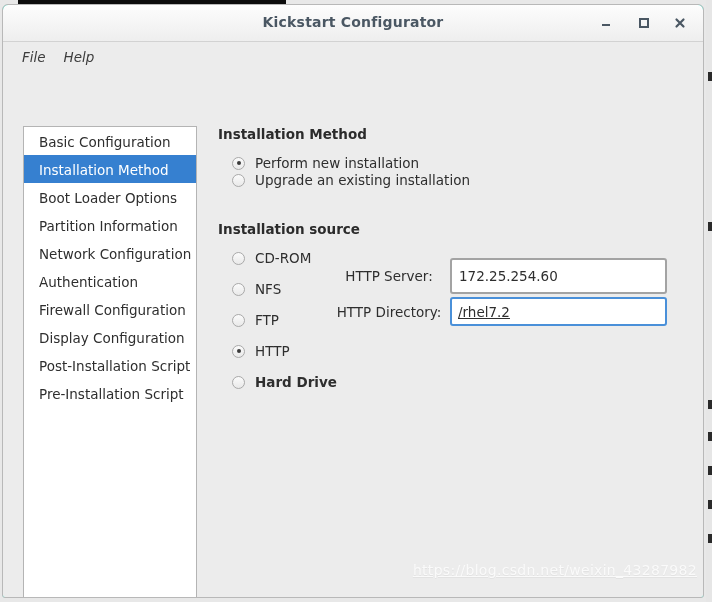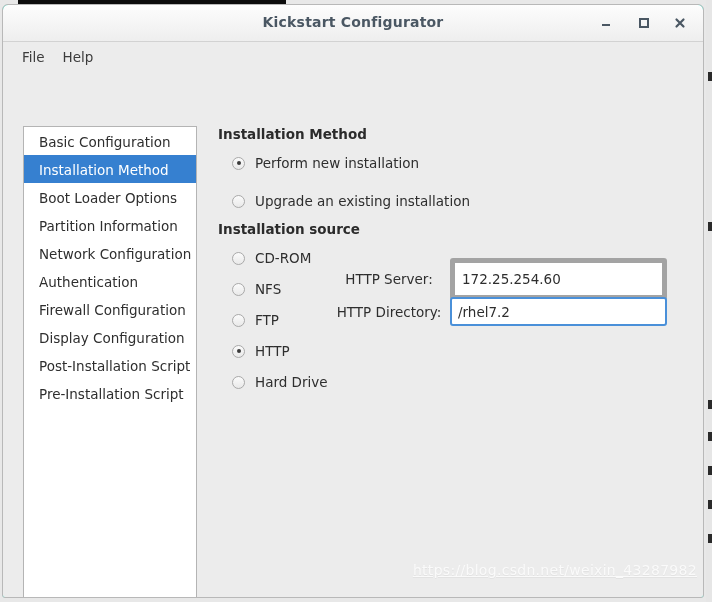--- a/index.html
+++ b/index.html
@@ -91,20 +91,21 @@
     display: flex;
     align-items: center;
     padding-left: 10px;
     box-sizing: border-box;
   }
   .menu-item {
     font-size: 13.5px;
     color: #3c3c3c;
     padding: 3px 9px;
     cursor: default;
+    font-style: italic;
   }
 
   
   #content {
     position: relative;
     height: 528px;
     background: #ececec;
   }
 
   
@@ -178,27 +179,27 @@
   }
   .radio-label {
     margin-left: 10px;
     font-size: 13.5px;
     color: #2e2e2e;
     white-space: nowrap;
   }
 
   
   #rb-new     { left: 14px; top: 29px; }
-  #rb-upgrade { left: 14px; top: 67px; justify-content: center; }
+  #rb-upgrade { left: 14px; top: 46px; justify-content: center; }
   
   #rb-cdrom   { left: 14px; top: 124px; }
   #rb-nfs     { left: 14px; top: 155px; }
   #rb-ftp     { left: 14px; top: 186px; }
   #rb-http    { left: 14px; top: 217px; }
-  #rb-hd      { left: 14px; top: 248px; }
+  #rb-hd      { left: 14px; top: 248px; font-weight: bold; }
 
   
   .field-row {
     position: absolute;
     display: flex;
     align-items: center;
   }
   #field-server { left: 110px; top: 132px; }
   #field-dir    { left: 110px; top: 171px; }
   .field-label {
@@ -206,31 +207,32 @@
     text-align: center;
     font-size: 13.5px;
     color: #2e2e2e;
     white-space: nowrap;
   }
   .text-input {
     width: 217px;
     height: 29px;
     box-sizing: border-box;
     background: #ffffff;
-    border: 5px solid #a3a3a3;
+    border: 2px solid #a3a3a3;
     border-radius: 3px;
     font-family: "DejaVu Sans", "Liberation Sans", sans-serif;
     font-size: 13.5px;
     color: #2e2e2e;
     padding: 16px 7px;
     outline: none;
   }
   .text-input.focused {
     border: 2px solid #4a90d9;
     padding: 0 6px;
+    text-decoration: underline;
   }
 
   
   #watermark {
     position: absolute;
     right: 6px;
     bottom: 22px;
     font-size: 14px;
     color: #fafafa;
     text-shadow: 0 1px 0 #e2e2e2;

